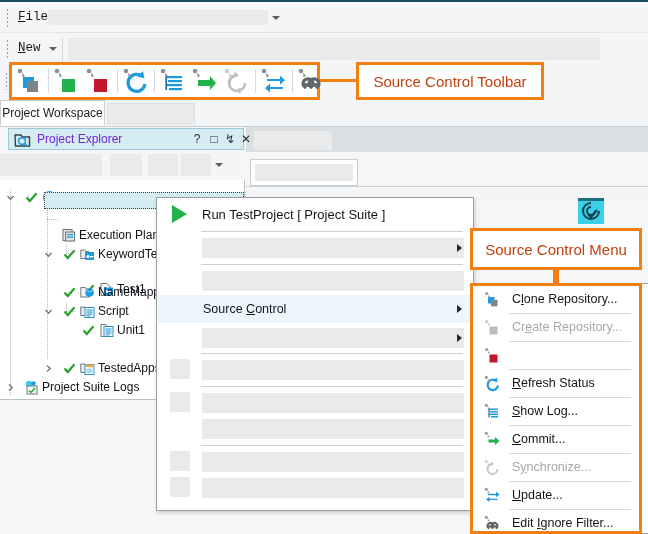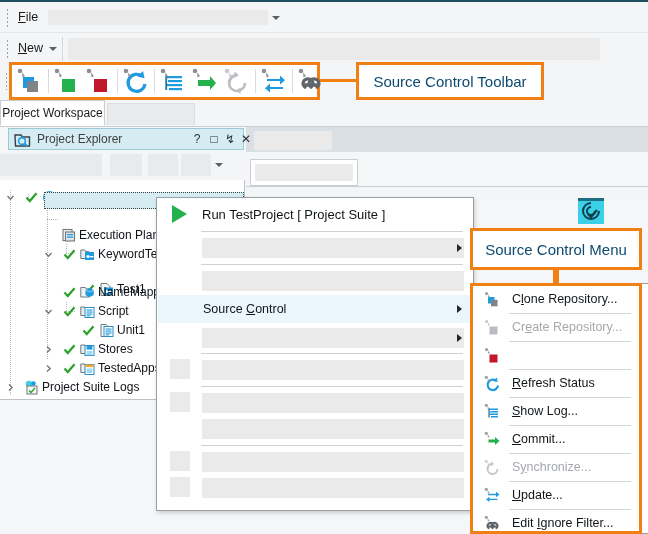--- a/index.html
+++ b/index.html
@@ -26,20 +26,21 @@
     width: 648px; height: 534px;
     background: #f5f6f7;
     border-top: 2px solid #1f4e5f;
   }
 
   
   .menubar-row {
     position: absolute;
     left: 0; width: 648px;
     background: #f4f5f6;
+    font-family: Liberation Mono, monospace;
   }
   #menubar-row1 { top: 2px; height: 28px; border-bottom: 1px solid #e3e5e7; }
   #menubar-row2 { top: 31px; height: 31px; border-bottom: 1px solid #dfe1e3; }
 
   .grip {
     position: absolute;
     width: 3px;
     background-image:
       radial-gradient(circle, #9aa0a6 0.9px, transparent 1px);
     background-size: 3px 4px;
@@ -137,21 +138,21 @@
     left: 8px; top: 126px;
     width: 236px; height: 22px;
     background: #d6ecf3;
     border: 1px solid #9cc9d8;
     box-sizing: border-box;
   }
   #panel-explorer-title {
     position: absolute;
     left: 28px; top: 3px;
     font-size: 12px;
-    color: #404040;
+    color: #6d28d9;
   }
   .panel-btn {
     position: absolute;
     top: 3px;
     width: 14px; height: 15px;
     font-size: 12px;
     text-align: center;
     line-height: 15px;
     color: #25323a;
   }
@@ -329,21 +330,21 @@
     width: 19px; height: 19px;
   }
   .ul { text-decoration: underline; }
 
   
   .callout {
     position: absolute;
     background: #ffffff;
     border: 3px solid #f08013;
     box-sizing: border-box;
-    color: #0c4a6e;
+    color: #c2410c;
     font-size: 15px;
     display: flex;
     align-items: center;
     justify-content: center;
     white-space: nowrap;
   }
   #callout-toolbar { left: 356px; top: 60px; width: 188px; height: 38px; }
   #callout-menu { left: 470px; top: 226px; width: 172px; height: 42px; }
   .leader {
     position: absolute;
@@ -693,41 +694,20 @@
             <rect x="6.5" y="5.5" width="6" height="1.1"></rect>
             <rect x="6.5" y="7.5" width="6" height="1.1"></rect>
             <rect x="6.5" y="9.5" width="6" height="1.1"></rect>
             <rect x="6.5" y="11.3" width="4" height="1.1"></rect>
           </g>
         </svg>
       </div>
       <div class="lbl" style="left:117px;">Unit1</div>
     </div>
 
-    <div class="tree-row" style="top:160px;">
-      <div class="expander" style="left:44px;">
-        <svg width="9" height="9" viewBox="0 0 9 9">
-            <path d="M3 1.5 L6.2 4.5 L3 7.5" fill="none" stroke="#6d7378" stroke-width="1.3"></path>
-          </svg>
-      </div>
-      <div class="chk" style="left:63px;">
-        <svg width="13" height="13" viewBox="0 0 13 13">
-            <path d="M1.5 6.5 L4.8 10 L11.5 2.2" fill="none" stroke="#2aa22a" stroke-width="2.2"></path>
-          </svg>
-      </div>
-      <div class="ticon" style="left:80px;">
-        <svg width="15" height="15" viewBox="0 0 15 15">
-          <path d="M0.8 3 h4 l1 1.5 h3 v7 h-8 z" fill="#e8eef2" stroke="#6f777d" stroke-width="1"></path>
-          <rect x="5" y="3.5" width="9" height="10" fill="#ffffff" stroke="#2b8ec4" stroke-width="1"></rect>
-          <rect x="6.6" y="4" width="5.8" height="3.6" fill="#1e9ae0"></rect>
-          <rect x="6.6" y="9" width="5.8" height="4.2" fill="#9fd9f5"></rect>
-        </svg>
-      </div>
-      <div class="lbl" style="left:98px;">Stores</div>
-    </div>
 
     <div class="tree-row" style="top:179px;">
       <div class="expander" style="left:44px;">
         <svg width="9" height="9" viewBox="0 0 9 9">
             <path d="M3 1.5 L6.2 4.5 L3 7.5" fill="none" stroke="#6d7378" stroke-width="1.3"></path>
           </svg>
       </div>
       <div class="chk" style="left:63px;">
         <svg width="13" height="13" viewBox="0 0 13 13">
             <path d="M1.5 6.5 L4.8 10 L11.5 2.2" fill="none" stroke="#2aa22a" stroke-width="2.2"></path>

